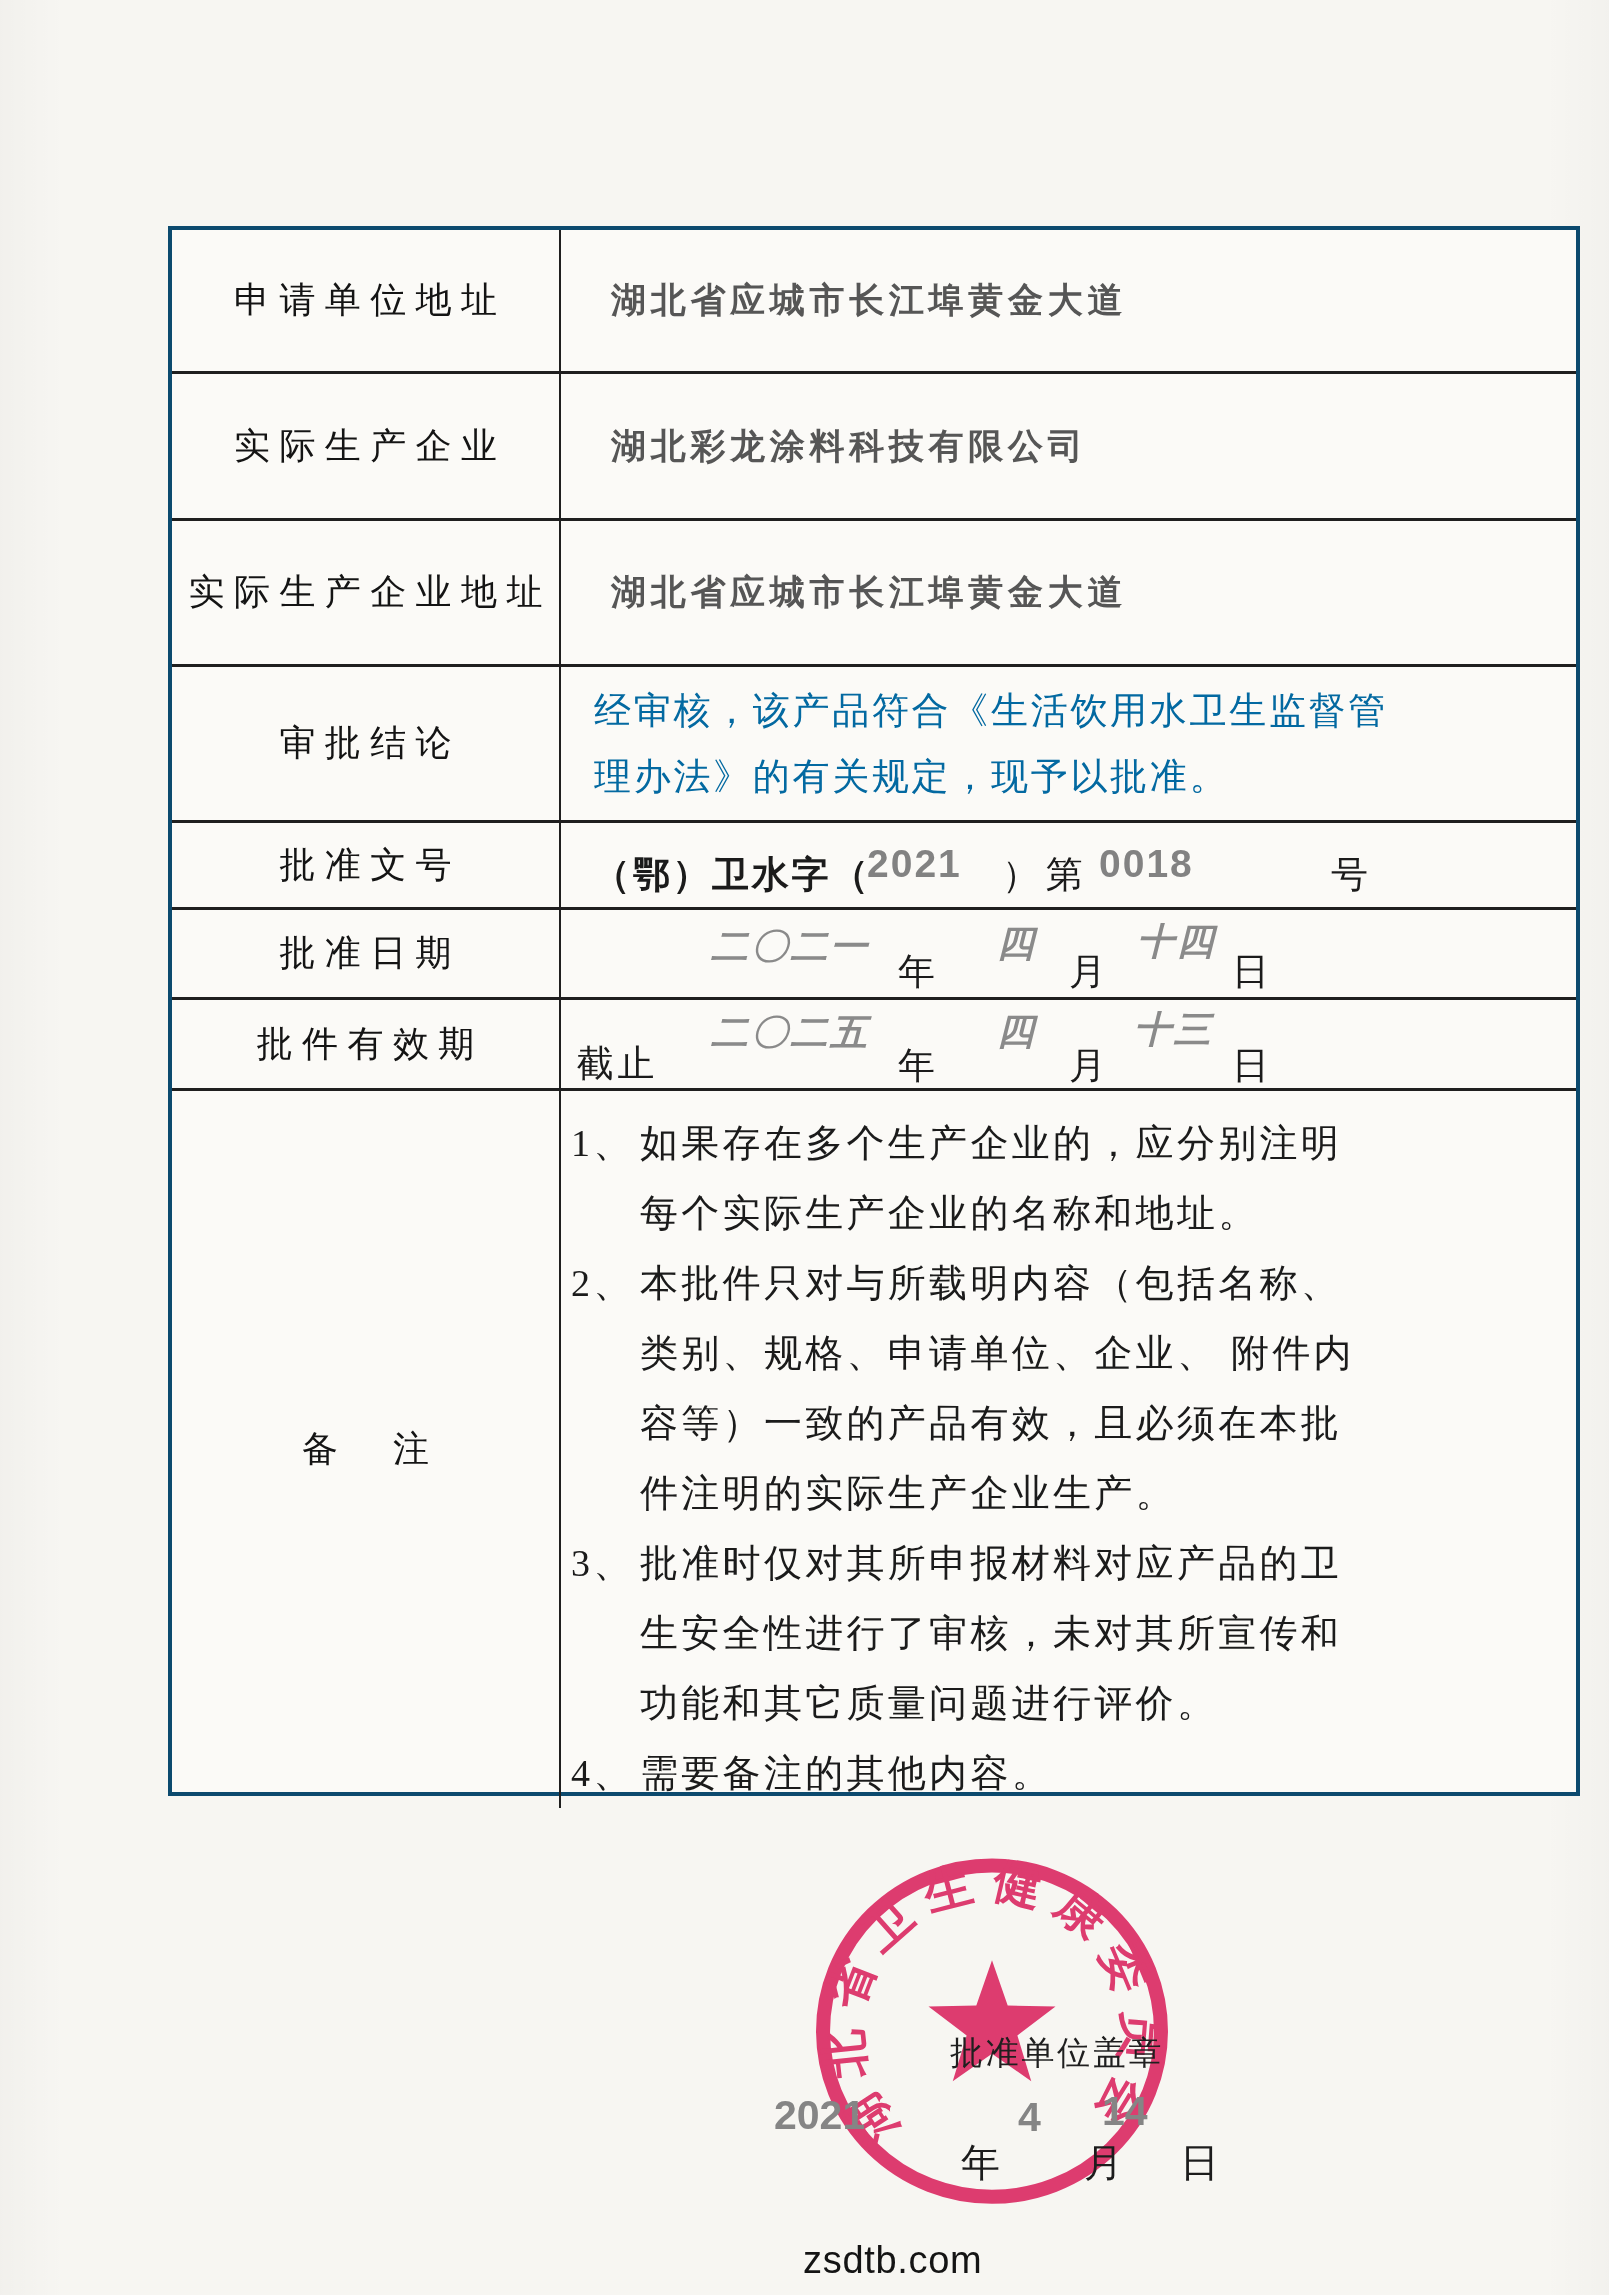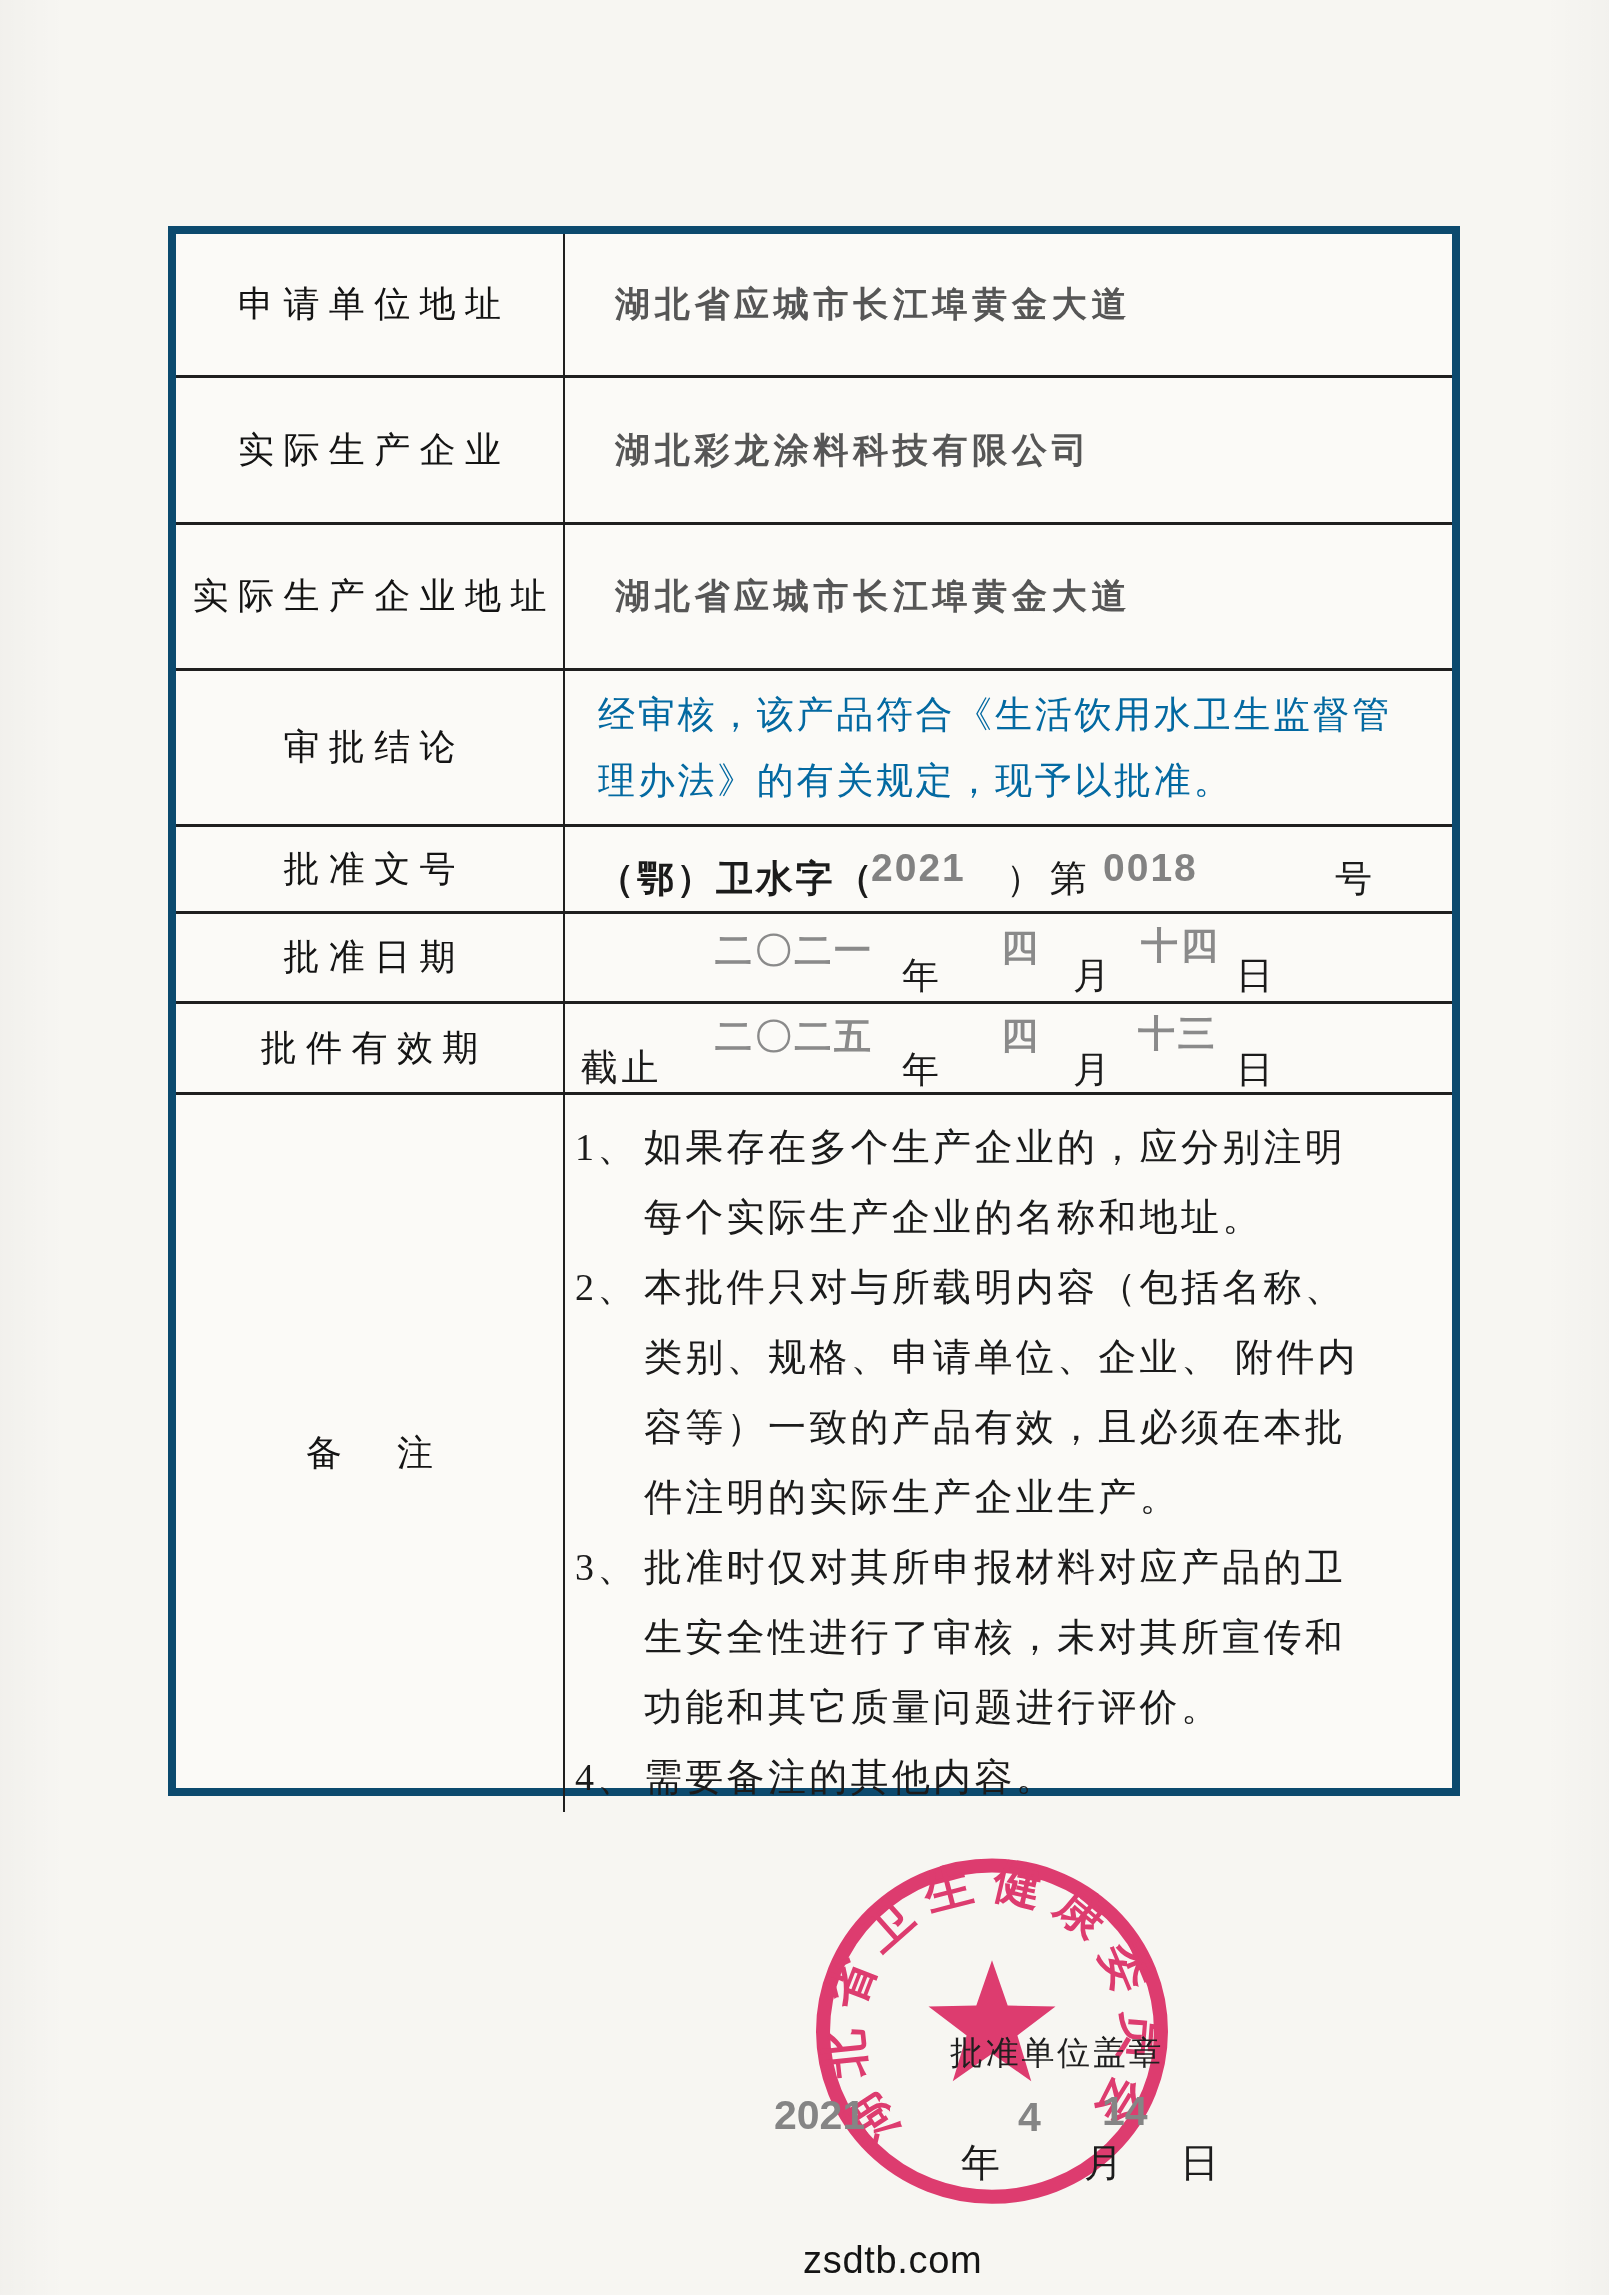--- a/index.html
+++ b/index.html
@@ -15,22 +15,22 @@
   
   .page::before{
     content:"";position:absolute;inset:0;
     background:linear-gradient(90deg,rgba(0,0,0,0.025),rgba(0,0,0,0) 4%,rgba(0,0,0,0) 96%,rgba(0,0,0,0.02));
     pointer-events:none;
   }
 
   
   .doc-table{
     position:absolute;left:168px;top:226px;
-    width:1292px;height:1570px;
-    border:8px solid #0c4a6e;
+    width:1412px;height:1570px;
+    border:4px solid #0c4a6e;
     box-sizing:border-box;
     display:grid;
     grid-template-columns:387px 1fr;
     grid-template-rows:141px 147px 146px 156px 87px 90px 91px 1fr;
     background:#fbfaf7;
   }
   .cell{box-sizing:border-box;position:relative;}
   .cell.bt{border-top:3.3px solid #1f1f1f;}
   .cell.vr{border-left:2px solid #1f1f1f;}
   .lbl-cell{display:flex;align-items:center;justify-content:center;}
@@ -50,21 +50,21 @@
     color:#0369a1;
     padding-left:33px;width:812px;
   }
 
   
   .frag{position:absolute;white-space:nowrap;}
   .ink{color:#1b1b1b;font-size:37px;}
   .stamp-gray{
     color:#8a8a8a;
     font-family:"Liberation Sans","DejaVu Sans",sans-serif;
-    font-weight:700;font-size:37px;letter-spacing:2.7px;
+    font-weight:700;font-size:37px;letter-spacing:2.7px;font-style:italic;
   }
   .stamp-num{
     color:#828282;
     font-family:"Liberation Sans","DejaVu Sans",sans-serif;
     font-weight:700;font-size:39px;letter-spacing:2px;
   }
 
   
   .remarks-cell{padding:17.4px 0 0 10px;}
   .remark-item{

